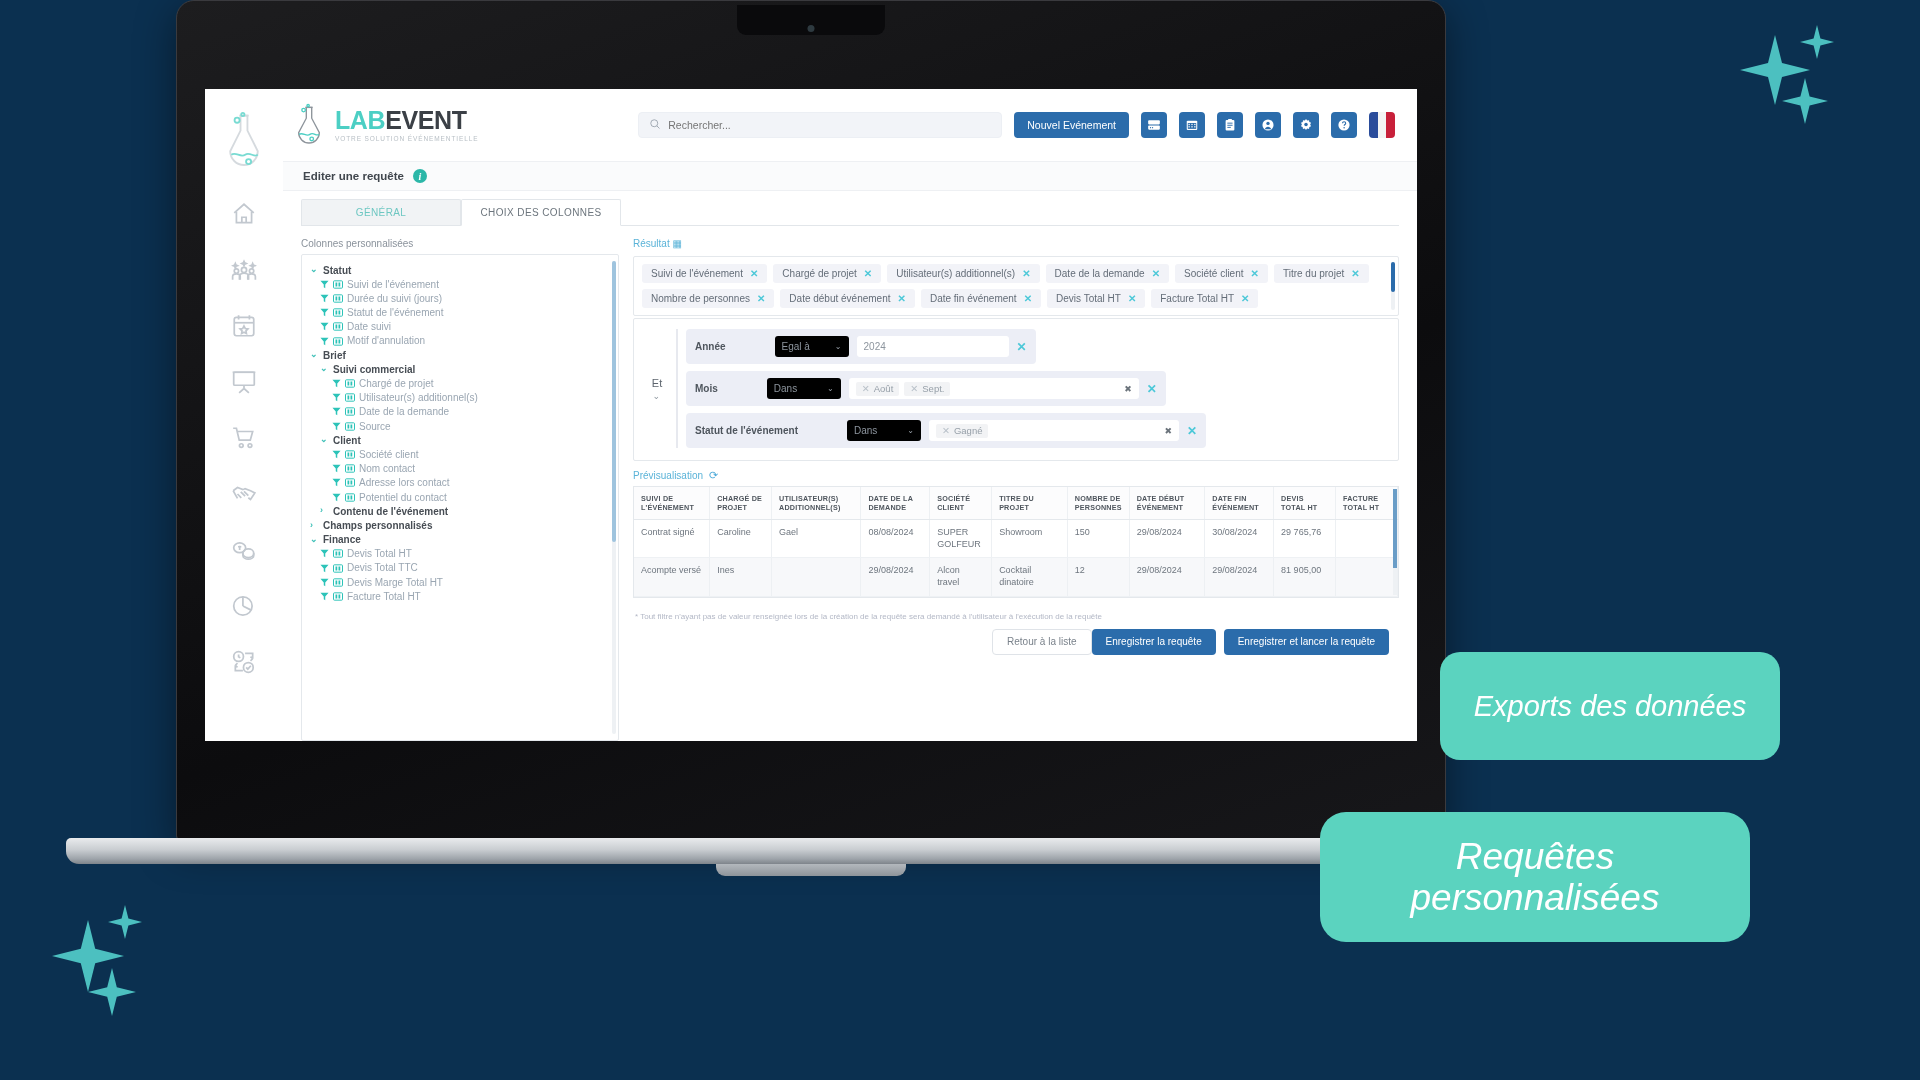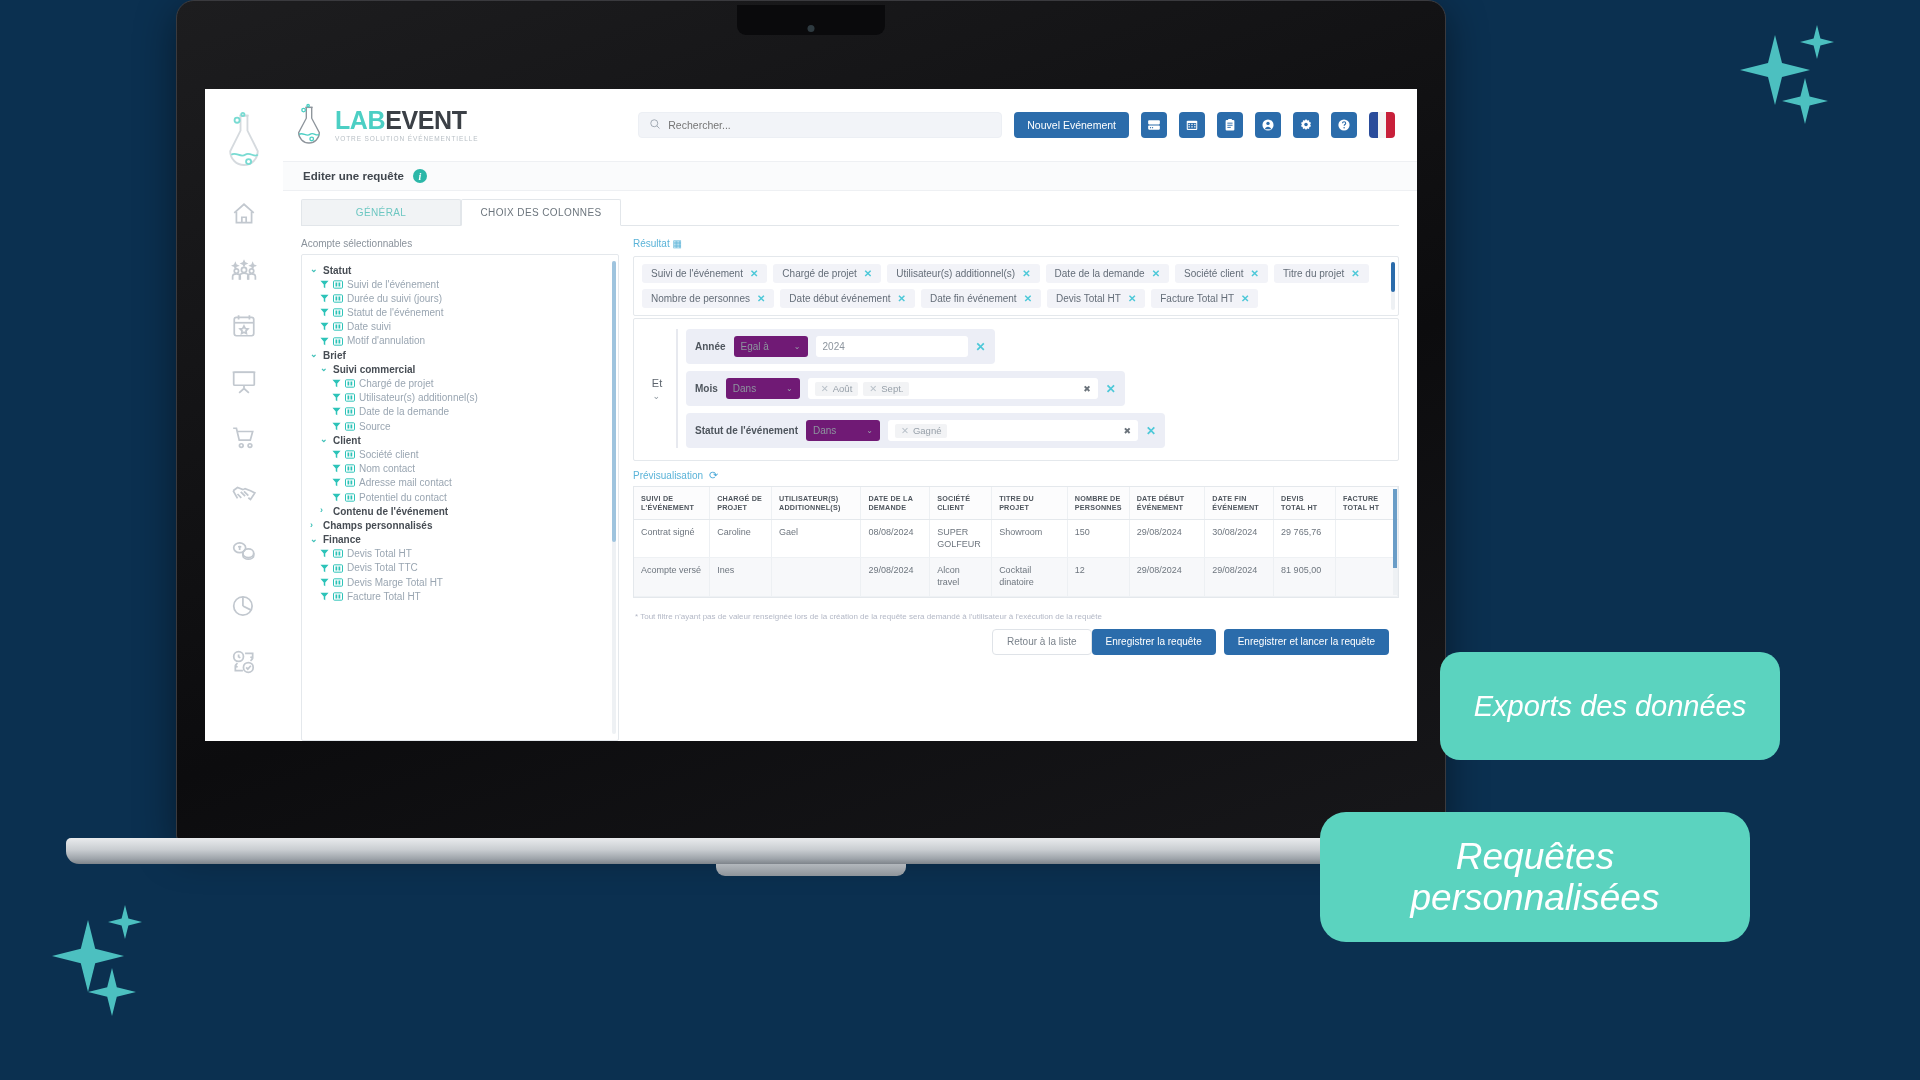--- a/index.html
+++ b/index.html
@@ -187,23 +187,23 @@
     font-size: 11px; color: #5d656e;
   }
   .cond-op .chev { color: #8e979f; }
   .cond-bracket { border-left: 2px solid #e7e9ef; padding-left: 8px; display: flex; flex-direction: column; gap: 7px; flex:1; }
   .cond-row {
     background: #eceef6; border-radius: 4px; padding: 7px 9px;
     display: flex; align-items: center; gap: 8px; width: fit-content;
   }
   .cond-name { font-size: 10px; color: #4e555d; font-weight: 600; white-space: nowrap; }
   .sel {
-    background: #701a75; border-radius: 3px; height: 21px; padding: 0 7px;
+    background: #000000; border-radius: 3px; height: 21px; padding: 0 7px;
     display: flex; align-items: center; gap: 13px; font-size: 10px; color: #8d959e;
-    cursor: pointer; min-width: 74px; justify-content: space-between;
+    cursor: pointer; min-width: 74px; justify-content: space-between; margin-left: 41px;
   }
   .sel .cv { color: #9aa2aa; font-size: 8px; }
   .valbox {
     background: #fff; border-radius: 3px; height: 21px; display: flex;
     align-items: center; gap: 5px; padding: 4px 7px; font-size: 10px; color: #8d959e;
   }
   .valbox.w1 { width: 152px; }
   .valbox.w2 { width: 290px; justify-content: flex-start; }
   .valbox.w3 { width: 250px; justify-content: flex-start; }
   .chip {
@@ -466,21 +466,21 @@
           <div class="content">
 
             <div class="tabs">
               <div class="tab">GÉNÉRAL</div>
               <div class="tab active">CHOIX DES COLONNES</div>
             </div>
 
             <div class="panel">
 
               <div class="colpick">
-                <div class="sec-label">Acompte sélectionnables</div>
+                <div class="sec-label">Colonnes personnalisées</div>
                 <div class="tree">
                   <div id="tree-rows">
                       <div class="t-row ind0 t-group">
                         <span class="chev">⌄</span>
                         <span>Statut</span>
                       </div>
                       <div class="t-row ind1 t-leaf">
                         <svg class="funnel" viewBox="0 0 12 12">
                           <path d="M0.6 1h10.8L7 6.1V11L5 9.6V6.1z" fill="#2cc3b8"></path>
                         </svg>
@@ -615,21 +615,21 @@
                       </div>
                       <div class="t-row ind2 t-leaf">
                         <svg class="funnel" viewBox="0 0 12 12">
                           <path d="M0.6 1h10.8L7 6.1V11L5 9.6V6.1z" fill="#2cc3b8"></path>
                         </svg>
                         <svg class="colicon" viewBox="0 0 12 10">
                           <rect x="0.6" y="0.6" width="10.8" height="8.8" rx="1" fill="none" stroke="#2cc3b8" stroke-width="1.2"></rect>
                           <rect x="3" y="2.6" width="2.1" height="4.8" fill="#2cc3b8"></rect>
                           <rect x="6.6" y="2.6" width="2.1" height="4.8" fill="#2cc3b8"></rect>
                         </svg>
-                        <span>Adresse mail contact</span>
+                        <span>Adresse lors contact</span>
                       </div>
                       <div class="t-row ind2 t-leaf">
                         <svg class="funnel" viewBox="0 0 12 12">
                           <path d="M0.6 1h10.8L7 6.1V11L5 9.6V6.1z" fill="#2cc3b8"></path>
                         </svg>
                         <svg class="colicon" viewBox="0 0 12 10">
                           <rect x="0.6" y="0.6" width="10.8" height="8.8" rx="1" fill="none" stroke="#2cc3b8" stroke-width="1.2"></rect>
                           <rect x="3" y="2.6" width="2.1" height="4.8" fill="#2cc3b8"></rect>
                           <rect x="6.6" y="2.6" width="2.1" height="4.8" fill="#2cc3b8"></rect>
                         </svg>

